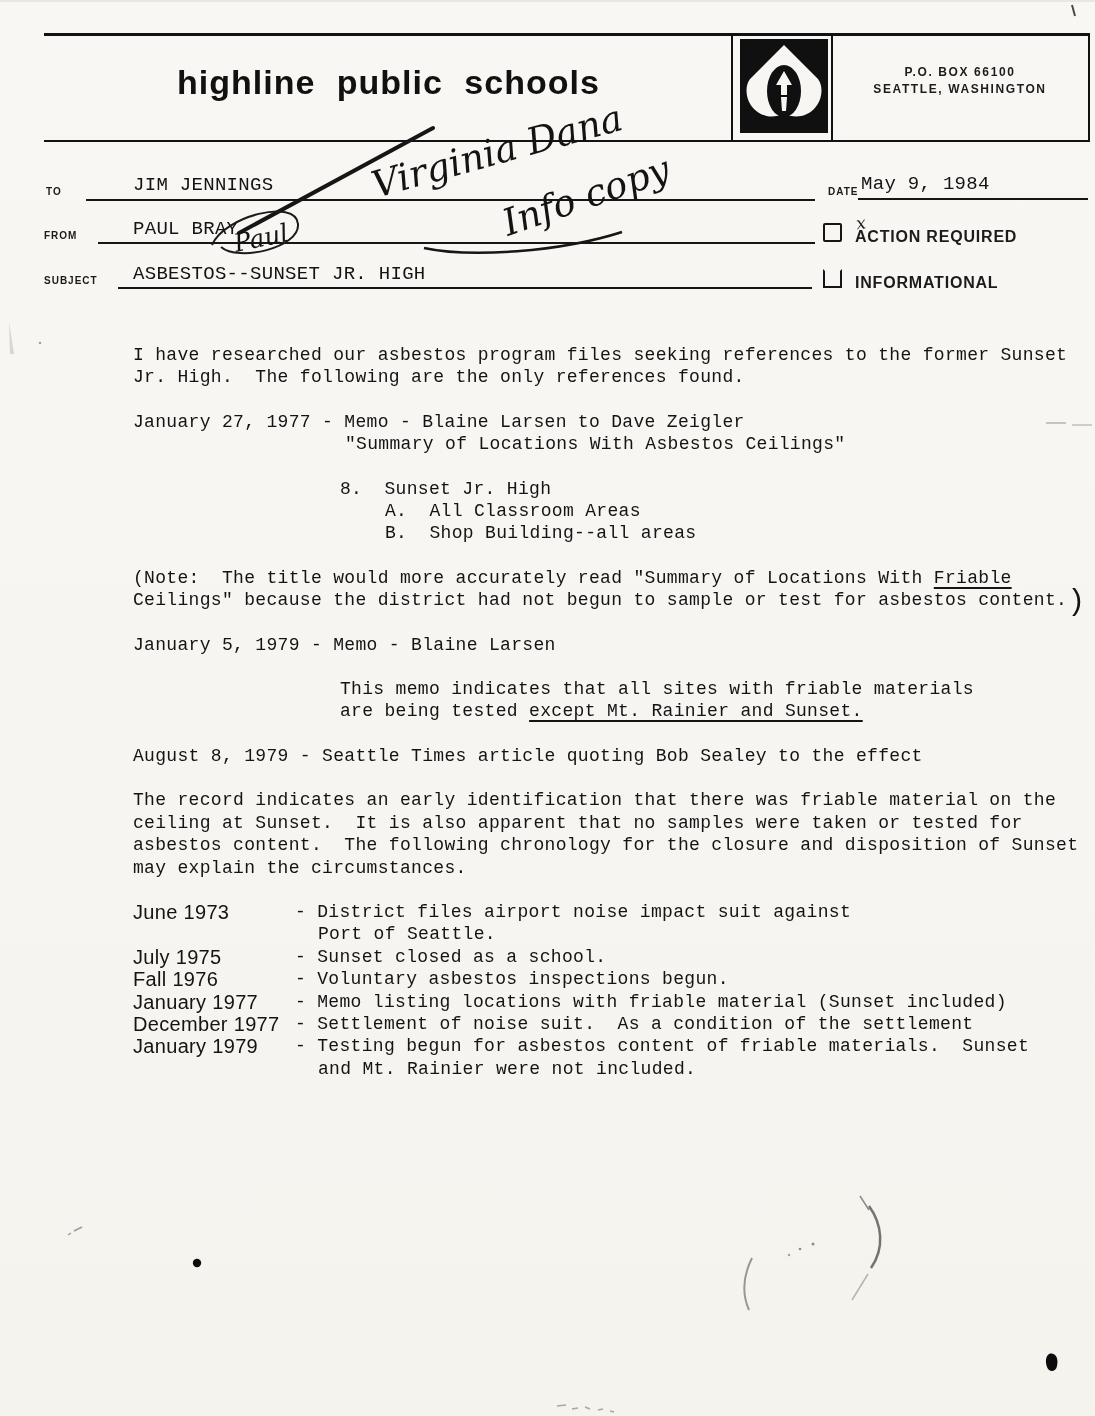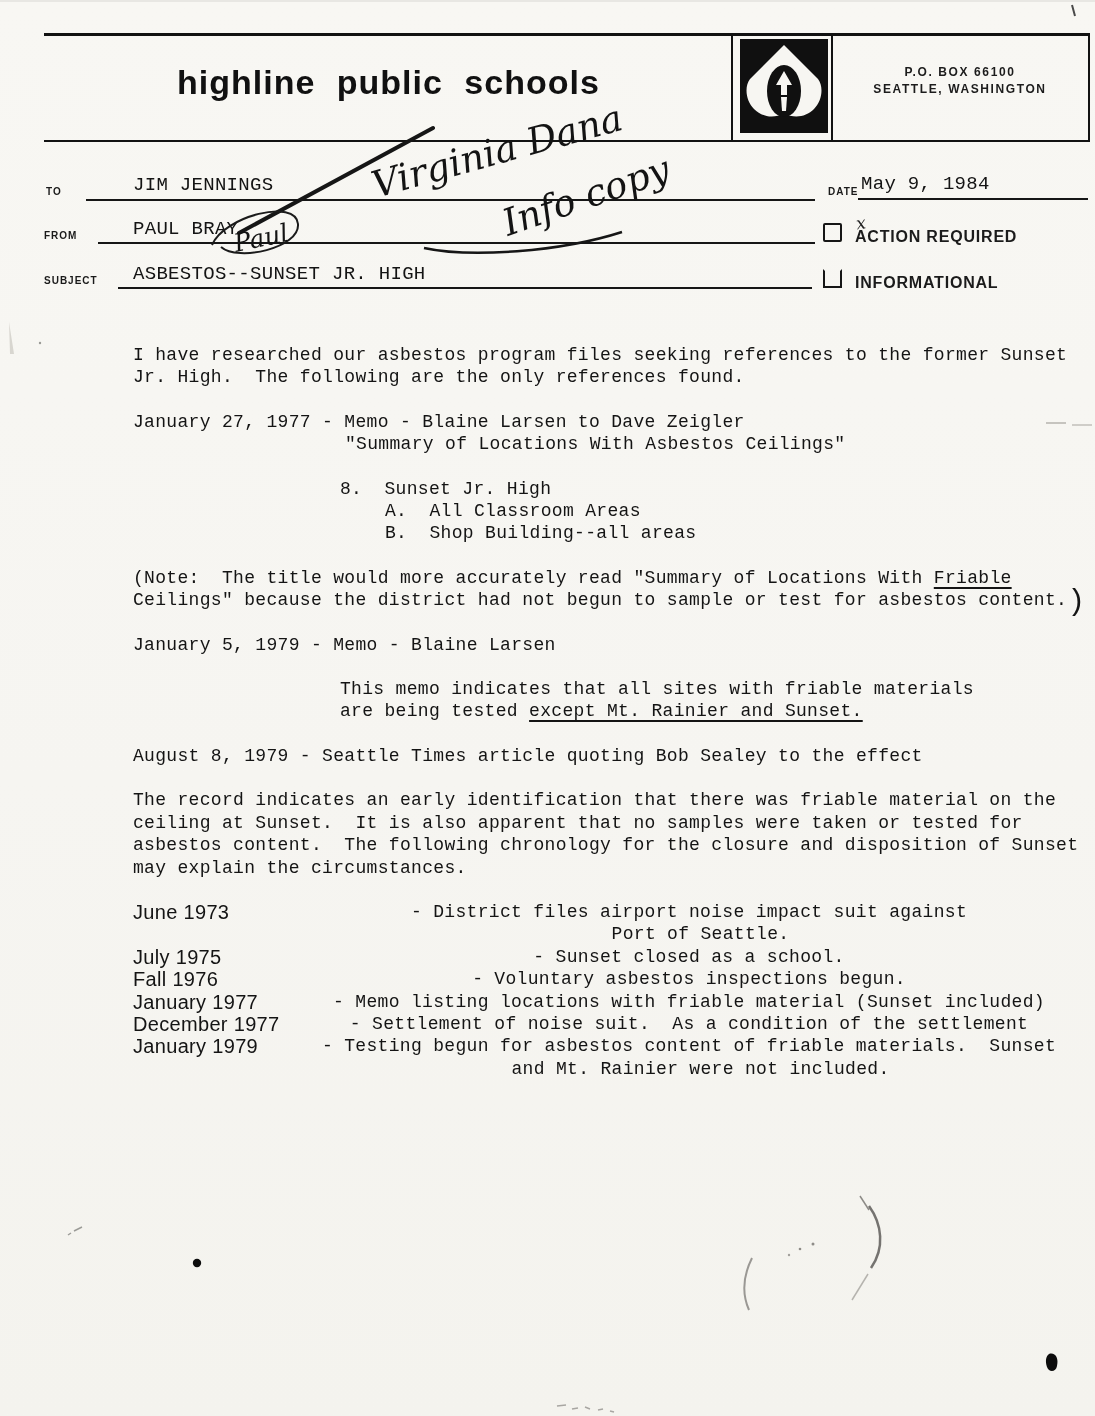--- a/index.html
+++ b/index.html
@@ -62,21 +62,21 @@
   .in185{padding-left:185px;}
   .ul{text-decoration:underline;text-underline-offset:4px;text-decoration-thickness:2px;}
   .bigparen{font-size:30px;letter-spacing:0;vertical-align:-5px;line-height:0;}
   
   .crow{display:flex;}
   .cdate{
     flex:0 0 162px;
     font-family:Liberation Sans, sans-serif;
     font-size:20px;line-height:22.4px;letter-spacing:0.32px;white-space:pre;color:#141414;
   }
-  .ctext{flex:1;text-align:center;}
+  .ctext{flex:1;}
   .cont{padding-left:23px;}
   
   .overlay{position:absolute;left:0;top:0;pointer-events:none;}
   .hw-text{
     font-family:"DejaVu Serif",serif;font-style:italic;fill:#131313;
   }
 </style>
 </head>
 <body>
 

